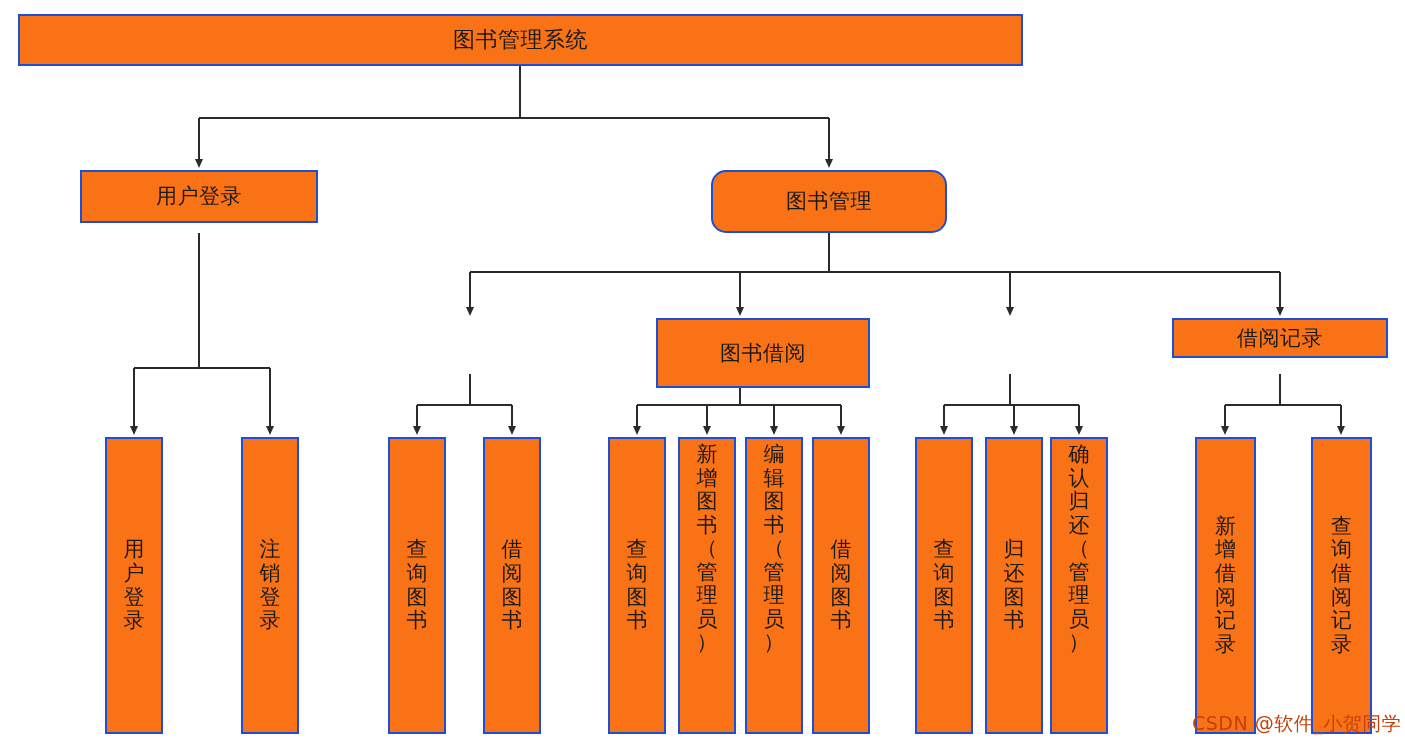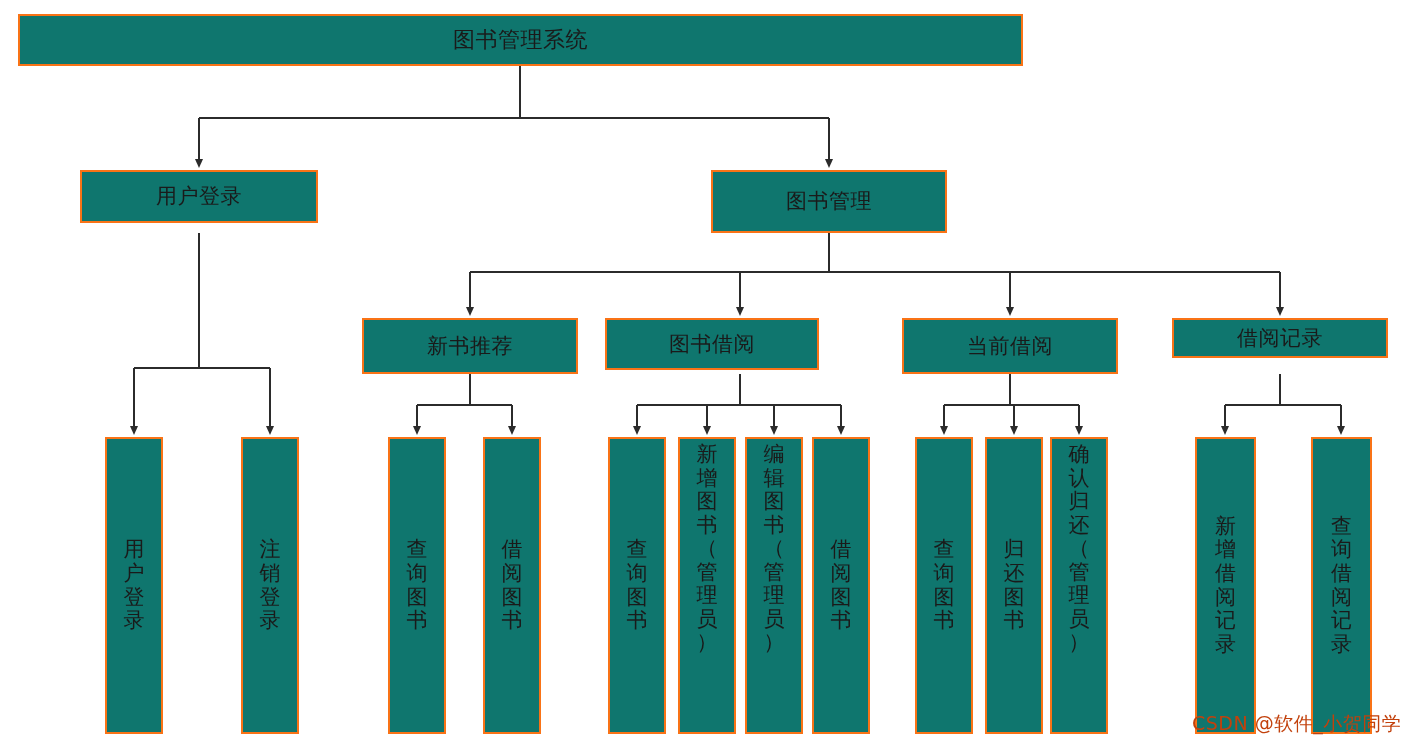--- a/index.html
+++ b/index.html
@@ -21,22 +21,22 @@
     position: absolute;
     left: 0;
     top: 0;
     width: 1405px;
     height: 747px;
     pointer-events: none;
   }
   .node {
     position: absolute;
     box-sizing: border-box;
-    background: #0f766e;
-    border: 2px solid #f97316;
+    background: #f97316;
+    border: 2px solid #1d4ed8;
     display: flex;
     align-items: center;
     justify-content: center;
     z-index: 2;
   }
   .node .label {
     color: #1a1a1a;
     line-height: 1.0;
     text-align: center;
     white-space: pre;
@@ -132,32 +132,26 @@
     </g>
   </svg>
 
   <div class="node root horiz" style="left:18px;top:14px;width:1005px;height:52px;">
     <span class="label">图书管理系统</span>
   </div>
 
   <div class="node horiz" style="left:80px;top:170px;width:238px;height:53px;">
     <span class="label">用户登录</span>
   </div>
-  <div class="node horiz" style="left:711px;top:170px;width:236px;height:63px;">
+  <div class="node horiz" style="left:711px;top:170px;width:236px;height:63px;border-radius:15px;">
     <span class="label">图书管理</span>
   </div>
 
-  <div class="node horiz" style="left:362px;top:318px;width:216px;height:56px;">
-    <span class="label">新书推荐</span>
-  </div>
-  <div class="node horiz" style="left:605px;top:318px;width:214px;height:52px;">
+  <div class="node horiz" style="left:656px;top:318px;width:214px;height:70px;">
     <span class="label">图书借阅</span>
-  </div>
-  <div class="node horiz" style="left:902px;top:318px;width:216px;height:56px;">
-    <span class="label">当前借阅</span>
   </div>
   <div class="node horiz" style="left:1172px;top:318px;width:216px;height:40px;">
     <span class="label">借阅记录</span>
   </div>
 
   <div class="node leaf center-v" style="left:105px;top:437px;width:58px;height:297px;">
     <span class="label">用
 户
 登
 录</span>

